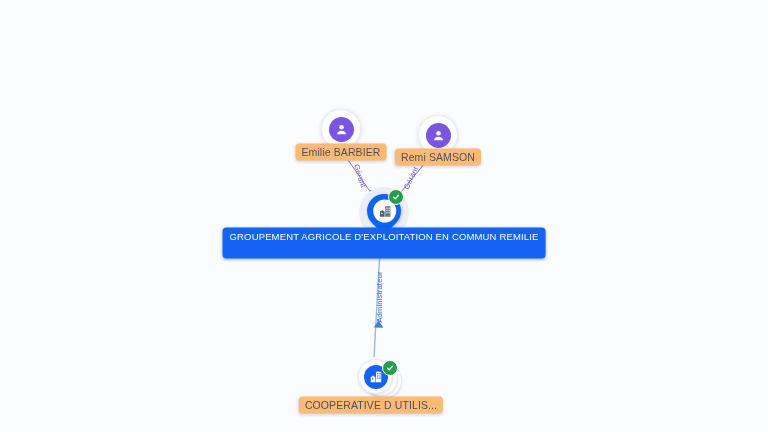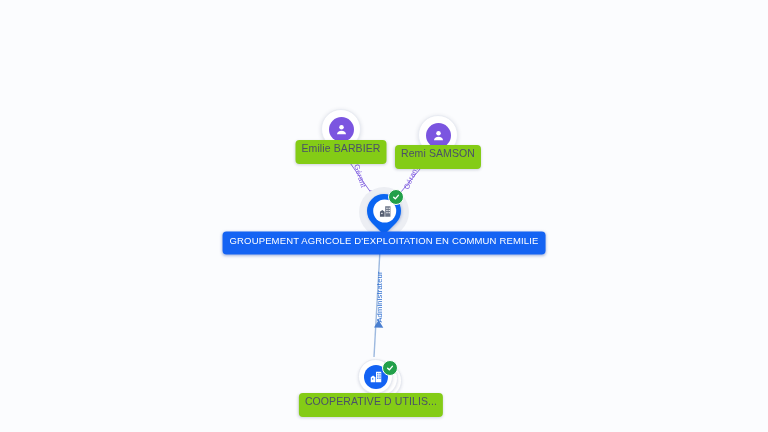--- a/index.html
+++ b/index.html
@@ -59,35 +59,35 @@
     align-items: center;
     justify-content: center;
   }
   .person-avatar svg { display: block; }
 
   
   .label-pill {
     position: absolute;
     transform: translate(-50%, -50%);
     white-space: nowrap;
-    background: #84cc16;
+    background: #fdba74;
     color: #4a5168;
     border-radius: 4px;
-    padding: 2px 6px 10px 6px;
+    padding: 2px 6px 3px 6px;
     font-size: 10.5px;
     line-height: 12px;
     letter-spacing: .1px;
     box-shadow: 0 1px 3px rgba(40,50,90,0.20);
   }
   .label-pill.primary {
     background: #1463f3;
     color: #ffffff;
     font-size: 9.5px;
     letter-spacing: .15px;
-    padding: 3px 7px 8px 7px;
+    padding: 3px 7px 16px 7px;
     border-radius: 4px;
     box-shadow: 0 1px 3px rgba(20,60,160,0.35);
   }
 
   
   .pin-wrap {
     position: absolute;
     transform: translate(-50%, -50%);
     width: 54px;
     height: 54px;

